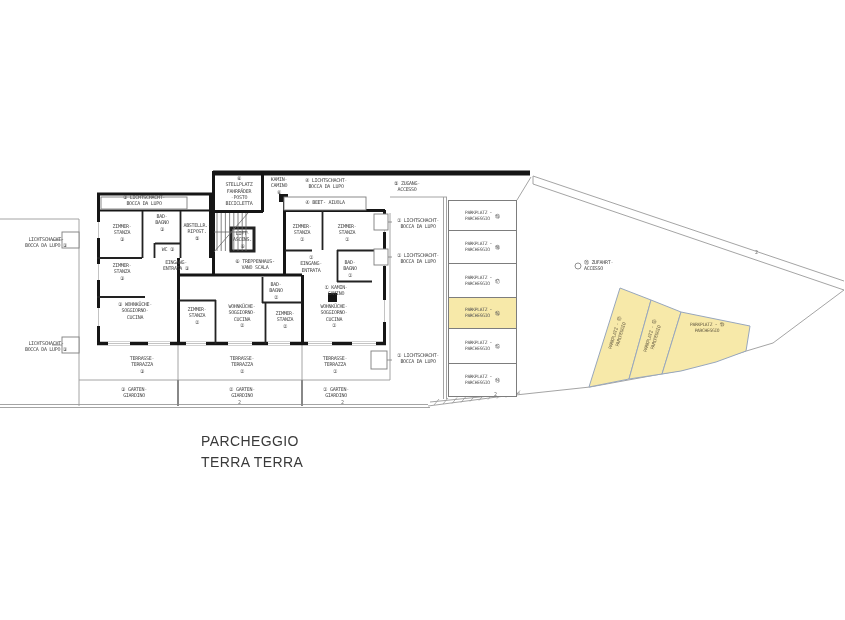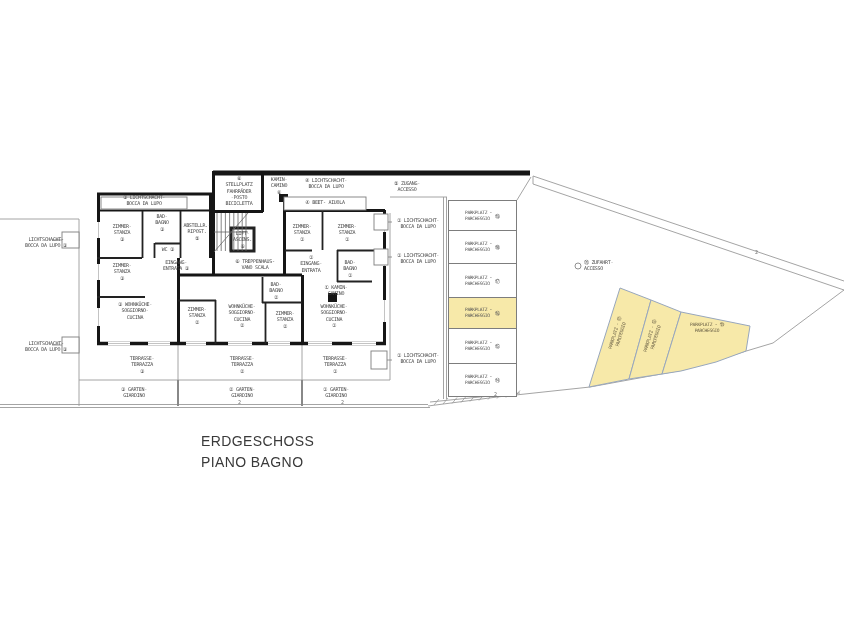--- a/index.html
+++ b/index.html
@@ -262,16 +262,16 @@
   <div class="diag rot" style="left:628px;top:331px;width:50px;">PARKPLATZ - ⑫
 PARCHEGGIO</div>
   <div class="diag" style="left:678px;top:322px;width:58px;">PARKPLATZ - ⑬
 PARCHEGGIO</div>
 
   <div class="mark" style="left:755px;top:249px;">2</div>
   <div class="mark" style="left:494px;top:391px;">2</div>
   <div class="mark" style="left:238px;top:399px;">2</div>
   <div class="mark" style="left:341px;top:399px;">2</div>
 
-  <div class="title"><span>ERDGESCHOSS</span>
-<span>PIANO BAGNO</span></div>
+  <div class="title"><span>PARCHEGGIO</span>
+<span>TERRA TERRA</span></div>
 
 </div>
 
 </body></html>

